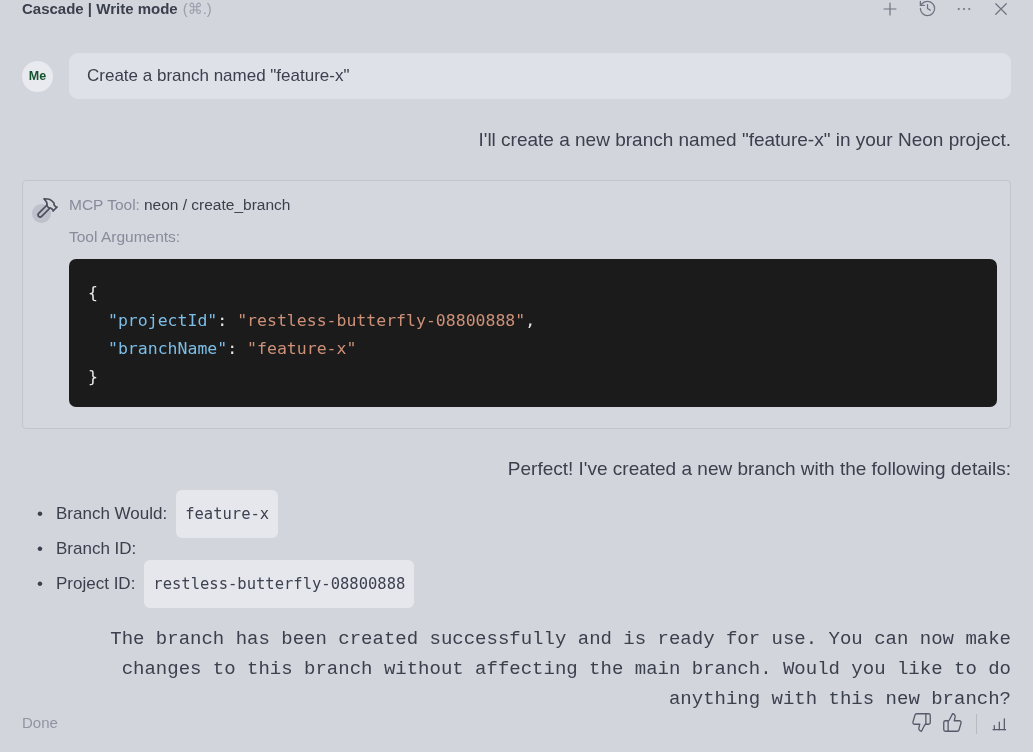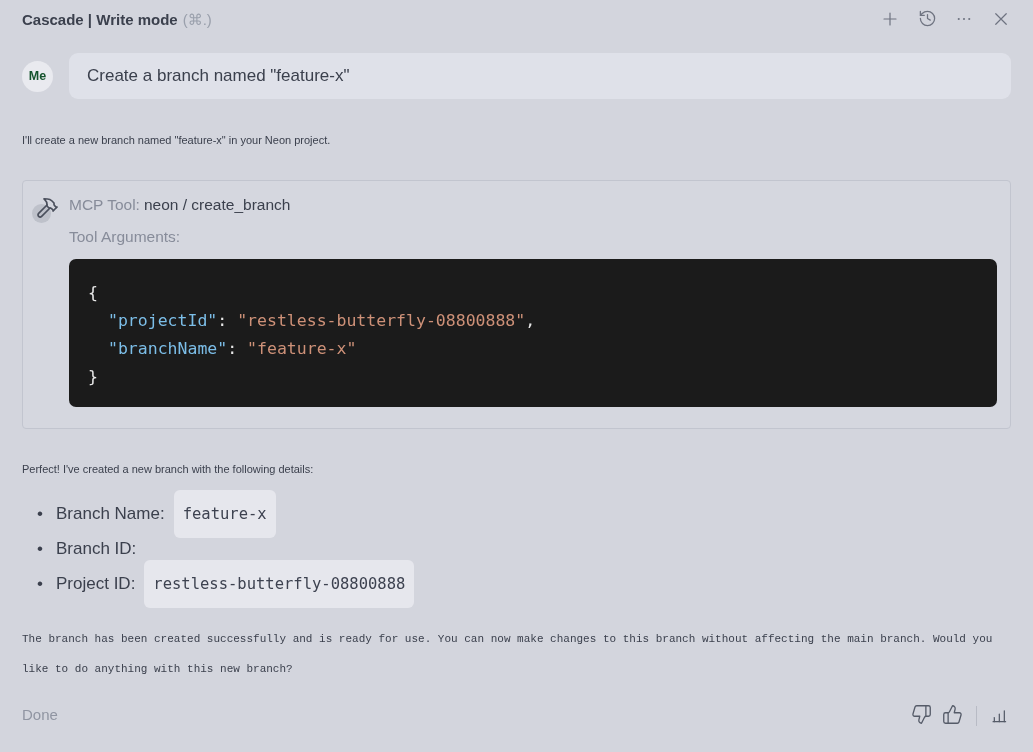--- a/index.html
+++ b/index.html
@@ -12,35 +12,35 @@
   *{margin:0;padding:0;box-sizing:border-box;}
   html,body{width:1033px;height:752px;overflow:hidden;}
   body{
     background:var(--page-bg);
     font-family:"Liberation Sans",sans-serif;
     color:var(--text-primary);
     display:flex;flex-direction:column;
     padding:0 22px 12px 22px;
   }
   
-  .header{height:40px;display:flex;align-items:center;justify-content:space-between;flex:none;}
+  .header{height:40px;display:flex;align-items:flex-start;justify-content:space-between;flex:none;}
   .header-title{font-size:15px;font-weight:600;color:var(--text-primary);}
   .header-shortcut{font-weight:400;color:#9aa0ac;margin-left:5px;}
   .header-actions{display:flex;align-items:center;gap:17px;}
   .icon-btn{width:20px;height:20px;display:flex;align-items:center;justify-content:center;cursor:pointer;background:none;border:none;padding:0;}
   .icon-btn svg{stroke:var(--icon-color);fill:none;stroke-width:1.6;stroke-linecap:round;stroke-linejoin:round;}
   
   .user-row{display:flex;align-items:center;margin-top:13px;flex:none;}
   .avatar{width:31px;height:31px;border-radius:50%;background:var(--avatar-bg);
     display:flex;align-items:center;justify-content:center;
     font-size:12.5px;font-weight:700;color:#14532d;flex:none;}
   .user-bubble{flex:1;margin-left:16px;background:var(--bubble-bg);border-radius:9px;
     padding:13px 18px;font-size:17px;color:var(--text-primary);}
   
-  .para{font-size:11px;line-height:30px;color:var(--text-primary);}
+  .para{font-size:19px;line-height:30px;color:var(--text-primary);text-align:right;}
   .intro{margin-top:26px;}
   
   .tool-box{position:relative;margin-top:25px;border:1px solid var(--box-border);
     border-radius:4px;background:var(--box-bg);padding:13px 13px 21px 46px;flex:none;}
   .tool-icon-wrap{position:absolute;left:9px;top:13px;width:30px;height:30px;}
   .tool-icon-dot{position:absolute;left:0;bottom:1px;width:19px;height:19px;border-radius:50%;background:#b6b9c3;opacity:.75;}
   .tool-icon-wrap svg{position:absolute;left:3px;top:2px;stroke:#4a4f5c;fill:none;stroke-width:1.7;stroke-linecap:round;stroke-linejoin:round;}
   .tool-header{font-size:15.5px;line-height:22px;}
   .tool-label{color:var(--text-muted);}
   .tool-name{color:var(--text-primary);margin-left:4px;}
@@ -136,21 +136,21 @@
     <div class="code-line indent"><span class="tok-key">"projectId"</span><span>: </span><span class="tok-string">"restless-butterfly-08800888"</span><span>,</span></div>
     <div class="code-line indent"><span class="tok-key">"branchName"</span><span>: </span><span class="tok-string">"feature-x"</span></div>
     <div class="code-line"><span>}</span></div>
   </div>
 </div>
 
 <div class="para result-intro">Perfect! I've created a new branch with the following details:</div>
 
 <div class="detail-list">
   <div class="detail-item">
-    <span class="detail-label">Branch Name:</span>
+    <span class="detail-label">Branch Would:</span>
     <span class="chip">feature-x</span>
   </div>
   <div class="detail-item">
     <span class="detail-label">Branch ID:</span>
   </div>
   <div class="detail-item">
     <span class="detail-label">Project ID:</span>
     <span class="chip">restless-butterfly-08800888</span>
   </div>
 </div>

